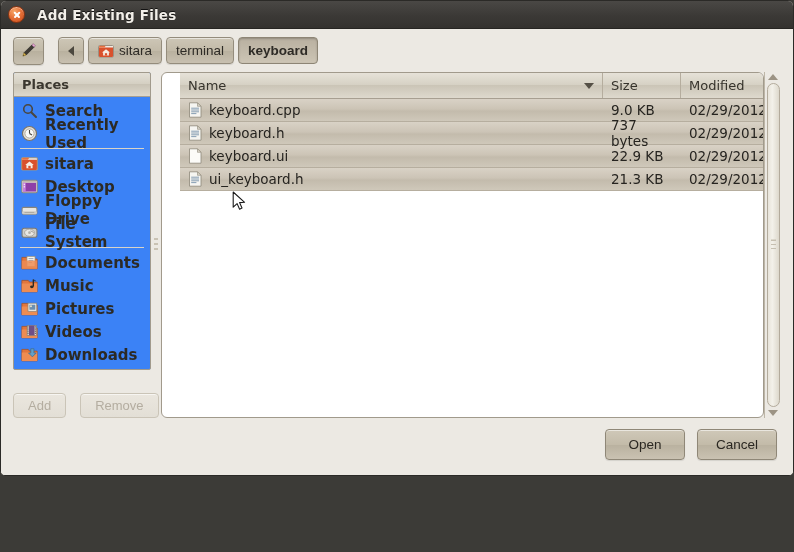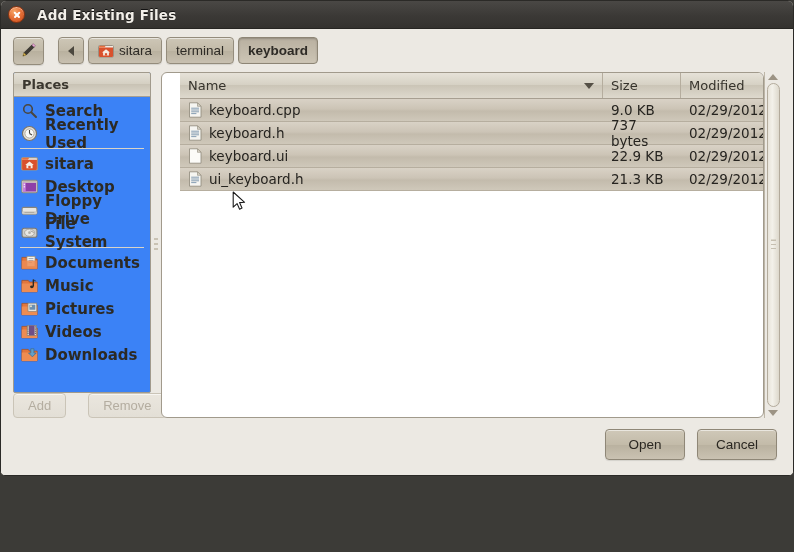--- a/index.html
+++ b/index.html
@@ -178,22 +178,22 @@
   .place-sep {
     height: 1px;
     background: #d8d3c8;
     margin: 3px 6px;
   }
   .pico { width: 17px; height: 17px; flex: 0 0 17px; display:block; }
 
   .sidebar-btnrow {
     flex: 0 0 auto;
     display: flex;
-    gap: 22px;
-    padding-top: 0;
+    gap: 14px;
+    padding-top: 23px;
     padding-bottom: 0;
   }
   .btn-disabled {
     background: linear-gradient(to bottom, #eae6de 0%, #e3dfd6 100%);
     border: 1px solid #cac4b7;
     border-radius: 4px;
     color: #b4ada0;
     font-size: 13px;
     padding: 4px 14px;
     cursor: default;

